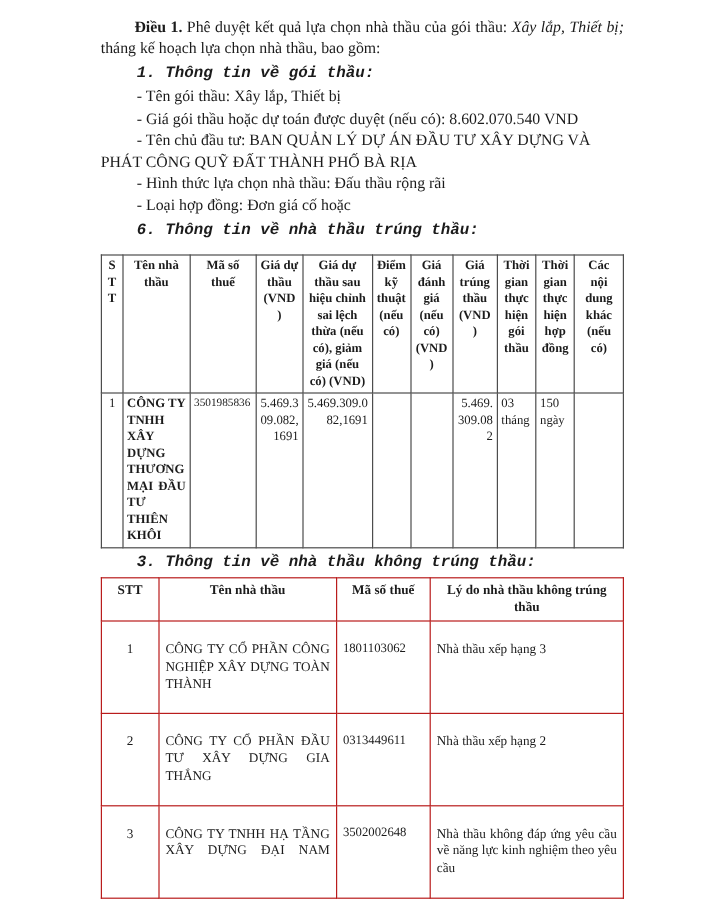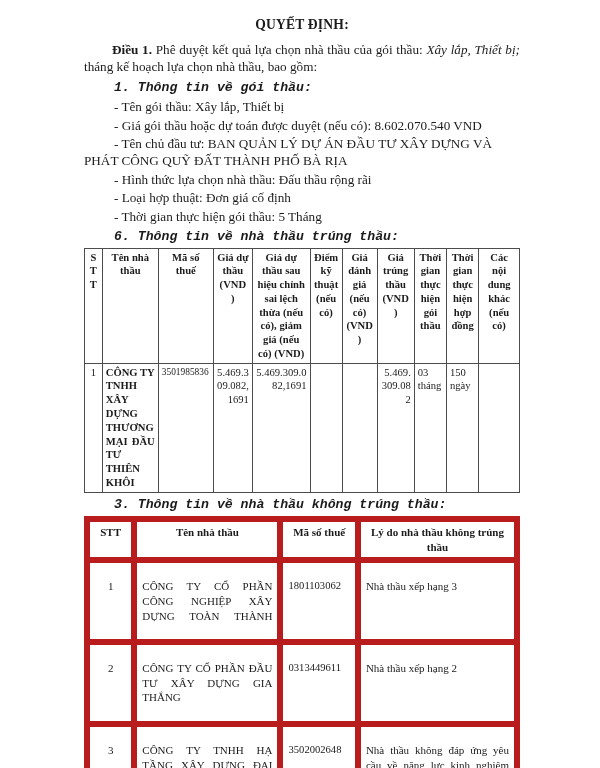--- a/index.html
+++ b/index.html
@@ -64,21 +64,21 @@
   .bullets li.hang {
     padding-left: 0;
     text-indent: 30px;
   }
 
   
   table.grid {
     border-collapse: collapse;
     width: 100%;
     table-layout: fixed;
-    margin-top: 2px;
+    margin-top: 12px;
   }
   table.grid th,
   table.grid td {
     border: 1px solid #4d4d4d;
     vertical-align: top;
     padding: 2px 3px;
     font-size: 10.6px;
     line-height: 1.3;
     word-wrap: break-word;
     overflow-wrap: break-word;
@@ -123,21 +123,21 @@
 
   
   table.grid2 {
     border-collapse: collapse;
     width: 100%;
     table-layout: fixed;
     margin-top: 3px;
   }
   table.grid2 th,
   table.grid2 td {
-    border: 6px solid #b91c1c;
+    border: 1px solid #b91c1c;
     padding: 16px 5px;
     font-size: 11px;
     line-height: 1.33;
     vertical-align: top;
   }
   table.grid2 th {
     font-weight: bold;
     text-align: center;
     padding-top: 3px;
     padding-bottom: 3px;
@@ -154,35 +154,33 @@
   col.l-stt  { width: 11%; }
   col.l-name { width: 34%; }
   col.l-tax  { width: 18%; }
   col.l-rsn  { width: 37%; }
 </style>
 </head>
 <body>
 
 <div class="page">
 
-  <div class="doc-title">QUYẾT ĐỊNH:</div>
 
   <p class="para">
     <span class="lead">Điều 1.</span><span> Phê duyệt kết quả lựa chọn nhà thầu của gói thầu: </span><span class="ital">Xây lắp, Thiết bị;</span><span> tháng kế hoạch lựa chọn nhà thầu, bao gồm:</span>
   </p>
 
   <div class="sec-heading">1. Thông tin về gói thầu:</div>
 
   <ul class="bullets">
     <li>- Tên gói thầu: Xây lắp, Thiết bị</li>
     <li>- Giá gói thầu hoặc dự toán được duyệt (nếu có): 8.602.070.540 VND</li>
     <li class="hang">- Tên chủ đầu tư: BAN QUẢN LÝ DỰ ÁN ĐẦU TƯ XÂY DỰNG VÀ PHÁT CÔNG QUỸ ĐẤT THÀNH PHỐ BÀ RỊA</li>
     <li>- Hình thức lựa chọn nhà thầu: Đấu thầu rộng rãi</li>
-    <li>- Loại hợp thuật: Đơn giá cố định</li>
-    <li>- Thời gian thực hiện gói thầu: 5 Tháng</li>
+    <li>- Loại hợp đồng: Đơn giá cố hoặc</li>
   </ul>
 
   <div class="sec-heading">6. Thông tin về nhà thầu trúng thầu:</div>
 
   <table class="grid">
     <colgroup>
       <col class="c-stt">
         <col class="c-name">
         <col class="c-tax">
         <col class="c-price">

